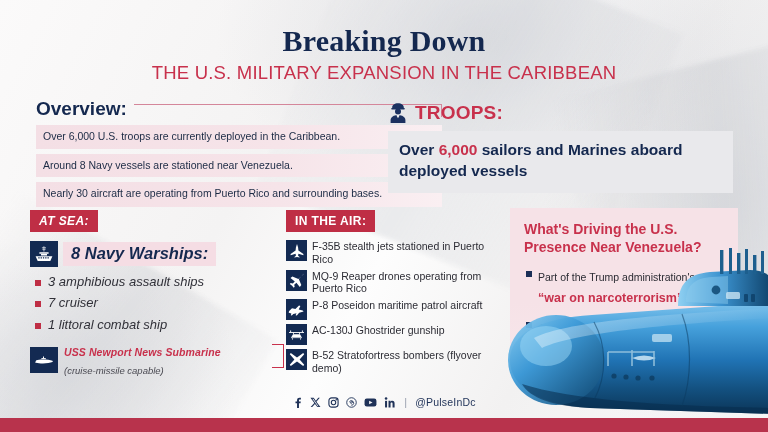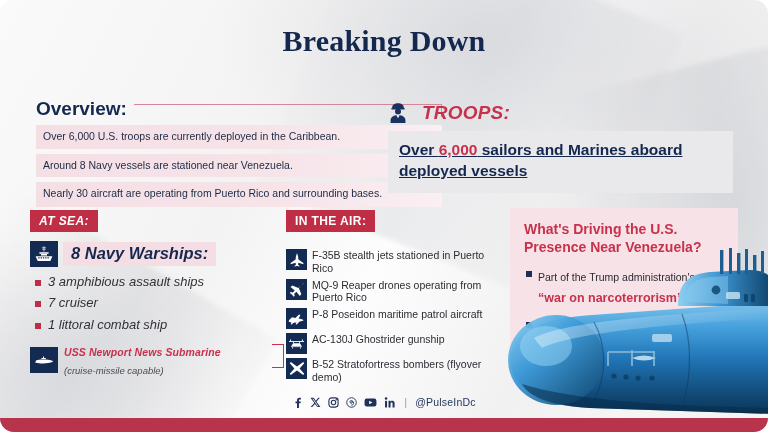--- a/index.html
+++ b/index.html
@@ -10,21 +10,20 @@
   }
   #stage {
     position: relative;
     width: 768px; height: 432px;
     background:
       radial-gradient(ellipse 420px 260px at 62% 8%, rgba(210,212,218,0.55) 0%, rgba(255,255,255,0) 62%),
       radial-gradient(ellipse 300px 420px at 96% 46%, rgba(200,203,210,0.40) 0%, rgba(255,255,255,0) 65%),
       radial-gradient(ellipse 260px 200px at 8% 86%, rgba(205,208,214,0.38) 0%, rgba(255,255,255,0) 68%),
       linear-gradient(118deg, #fbfafa 0%, #f4f3f3 34%, #fdfdfd 52%, #f2f1f1 72%, #fafafa 100%);
     overflow: hidden;
-    border-radius: 14px;
   }
   
   .crease {
     position: absolute; pointer-events: none;
     background: linear-gradient(100deg, rgba(255,255,255,0) 0%, rgba(168,172,180,0.22) 48%, rgba(255,255,255,0) 100%);
     filter: blur(2.5px);
   }
 
   
   #header { position:absolute; top:24px; left:0; width:768px; text-align:center; }
@@ -56,26 +55,26 @@
   }
   .ov-row {
     background: linear-gradient(90deg, #f4dfe5 0%, #f6e4e9 60%, #faeff2 100%);
     color:#1b2a44; font-size:10.5px; line-height:1.3;
     padding:5px 7px; margin-top:5px;
   }
   .ov-row.tall { padding-bottom:6px; }
 
   
   #troops { position:absolute; left:388px; top:102px; width:345px; }
-  #troops-head { display:flex; align-items:flex-end; gap:14px;font-style:italic; }
+  #troops-head { display:flex; align-items:flex-end; gap:7px; }
   #troops-label { font-size:19px; font-weight:700; color:#c8314c; letter-spacing:.2px; }
   #troops-box {
     margin-top:7px; background:#e9e9ec;
     padding:9px 11px 11px 11px;
-    font-size:15.5px; font-weight:700; color:#14284f; line-height:1.35;text-decoration:underline;
+    font-size:15.5px; font-weight:700; color:#14284f; line-height:1.35;
   }
   #troops-box .hl { color:#c8314c; }
 
   
   .banner {
     display:inline-block; background:#bf2e45; color:#ffffff;
     font-size:12px; font-weight:700; letter-spacing:.4px;
     padding:4px 9px 4px 9px;
   }
 
@@ -96,21 +95,21 @@
   .btxt { font-size:13px; color:#303038; line-height:1.25; }
   #sub-row { display:flex; align-items:center; margin-top:9px; }
   #sub-texts { margin-left:6px; position:relative; }
   #sub-name { font-size:10.5px; font-weight:700; color:#c8314c; letter-spacing:.1px; white-space:nowrap; }
   #sub-note { font-size:9.5px; color:#4a4a52; margin-top:2px; white-space:nowrap; }
   #sub-bracket { position:absolute; right:-14px; top:2px; width:12px; height:24px;
     border-top:1px solid #c8314c; border-right:1px solid #c8314c; border-bottom:1px solid #c8314c; }
 
   
   #air { position:absolute; left:286px; top:210px; width:205px; }
-  .air-list { margin-top:17px; }
+  .air-list { margin-top:8px; }
   .air-item { display:flex; align-items:flex-start; margin-top:4px; }
   .aicon { width:21px; height:21px; background:#132a52; flex:none; display:flex; align-items:center; justify-content:center; }
   .atxt { font-size:10.5px; color:#2c2c34; line-height:1.22; margin-left:5px; padding-top:0px; }
 
   
   #driving {
     position:absolute; left:510px; top:208px; width:228px; height:152px;
     background: linear-gradient(180deg, #f6e2e7 0%, #f6e2e7 62%, #f7e6ea 100%);
     padding:13px 14px 0 14px;
   }
@@ -140,20 +139,21 @@
 <body>
 
 <div id="stage">
 
   <div class="crease" style="left:300px; top:-40px; width:340px; height:300px; transform:rotate(22deg);"></div>
   <div class="crease" style="left:580px; top:60px; width:300px; height:260px; transform:rotate(-14deg);"></div>
   <div class="crease" style="left:-60px; top:250px; width:300px; height:230px; transform:rotate(30deg);"></div>
 
   <div id="header">
     <div id="title">Breaking Down</div>
+    <div id="subtitle">THE U.S. MILITARY EXPANSION IN THE CARIBBEAN</div>
   </div>
 
   <div id="overview">
     <div class="sec-head-row">
       <div id="overview-title">Overview:</div>
       <div class="rule-wrap"></div>
     </div>
     <div class="ov-row">Over 6,000 U.S. troops are currently deployed in the Caribbean.</div>
     <div class="ov-row">Around 8 Navy vessels are stationed near Venezuela.</div>
     <div class="ov-row tall">Nearly 30 aircraft are operating from Puerto Rico and surrounding bases.</div>

